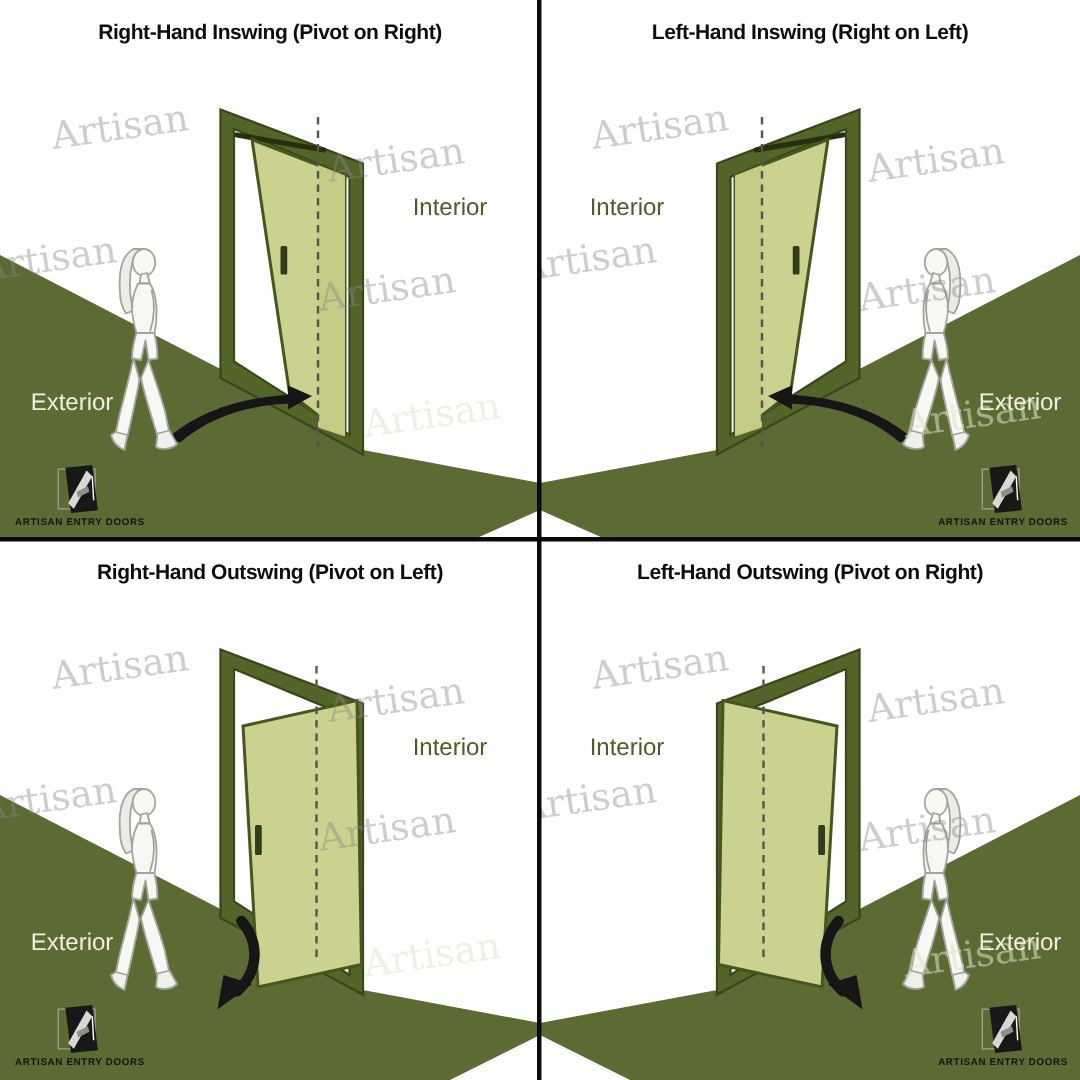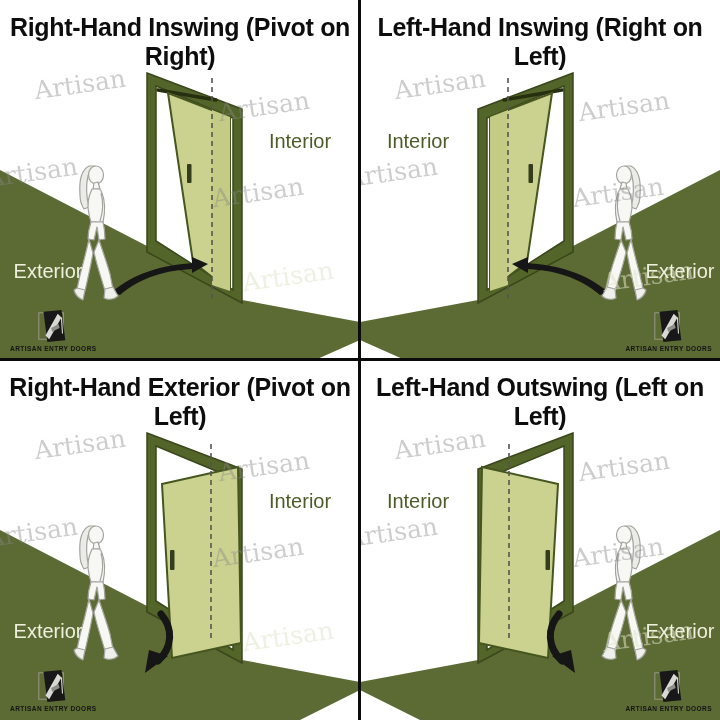--- a/index.html
+++ b/index.html
@@ -11,38 +11,38 @@
   .q-tl{left:0;top:0}
   .q-tr{left:360px;top:0}
   .q-bl{left:0;top:360px}
   .q-br{left:360px;top:360px}
 
   .divider-v{position:absolute;left:358px;top:0;width:3px;height:720px;background:#0b0b0b;z-index:30}
   .divider-h{position:absolute;left:0;top:358px;width:720px;height:3px;background:#0b0b0b;z-index:30}
 
   .q-title{
     position:absolute;top:13px;left:0;width:100%;margin:0;text-align:center;
-    font-size:25px;font-weight:bold;color:#0d0d0d;letter-spacing:-0.3px;z-index:10;
+    font-size:14px;font-weight:bold;color:#0d0d0d;letter-spacing:-0.3px;z-index:10;
   }
 
   .scene{position:absolute;left:0;top:0;width:360px;height:360px;z-index:1;}
   .q-tr .scene,.q-br .scene{transform:scaleX(-1);}
 
   .wm{
     position:absolute;z-index:5;pointer-events:none;white-space:nowrap;
     font-family:"DejaVu Serif",serif;font-size:25px;color:rgba(135,135,135,0.42);
     transform:rotate(-8deg);
   }
   .wm1{left:34px;top:70px}
   .wm2{left:218px;top:92px}
   .wm3{left:-14px;top:158px}
   .wm4{left:212px;top:178px}
   .wm5{left:242px;top:262px;color:rgba(223,227,202,0.55)}
 
-  .label{position:absolute;z-index:6;font-size:20px;width:100px;text-align:center;}
+  .label{position:absolute;z-index:6;font-size:16px;width:100px;text-align:center;}
   .interior{color:#4c5c28;}
   .exterior{color:#eef0dd;}
   .interior.pos-right{left:250px;top:130px}
   .interior.pos-left{left:8px;top:130px}
   .exterior.pos-left{left:-2px;top:260px}
   .exterior.pos-right{left:270px;top:260px}
 
   .logo{position:absolute;bottom:8px;z-index:7;display:flex;flex-direction:column;align-items:center;gap:2px;}
   .logo-left{left:10px}
   .logo-right{right:8px}
@@ -145,41 +145,41 @@
     <span class="label exterior pos-right">Exterior</span>
     <div class="logo logo-right">
       <svg class="logo-icon" viewBox="0 0 36 36">
           <use href="#logo-mark"></use>
         </svg>
       <div class="logo-text">ARTISAN ENTRY DOORS</div>
     </div>
   </section>
 
   <section class="quadrant q-bl">
-    <h2 class="q-title">Right-Hand Exterior (Pivot on Left)</h2>
+    <h2 class="q-title">Right-Hand Outswing (Pivot on Left)</h2>
     <span class="wm wm1">Artisan</span>
     <span class="wm wm2">Artisan</span>
     <span class="wm wm3">Artisan</span>
     <span class="wm wm4">Artisan</span>
     <span class="wm wm5">Artisan</span>
     <svg class="scene" viewBox="0 0 360 360">
       <use href="#scene-outswing"></use>
     </svg>
     <span class="label interior pos-right">Interior</span>
     <span class="label exterior pos-left">Exterior</span>
     <div class="logo logo-left">
       <svg class="logo-icon" viewBox="0 0 36 36">
           <use href="#logo-mark"></use>
         </svg>
       <div class="logo-text">ARTISAN ENTRY DOORS</div>
     </div>
   </section>
 
   <section class="quadrant q-br">
-    <h2 class="q-title">Left-Hand Outswing (Left on Left)</h2>
+    <h2 class="q-title">Left-Hand Outswing (Pivot on Right)</h2>
     <span class="wm wm1">Artisan</span>
     <span class="wm wm2">Artisan</span>
     <span class="wm wm3">Artisan</span>
     <span class="wm wm4">Artisan</span>
     <span class="wm wm5">Artisan</span>
     <svg class="scene" viewBox="0 0 360 360">
       <use href="#scene-outswing"></use>
     </svg>
     <span class="label interior pos-left">Interior</span>
     <span class="label exterior pos-right">Exterior</span>

